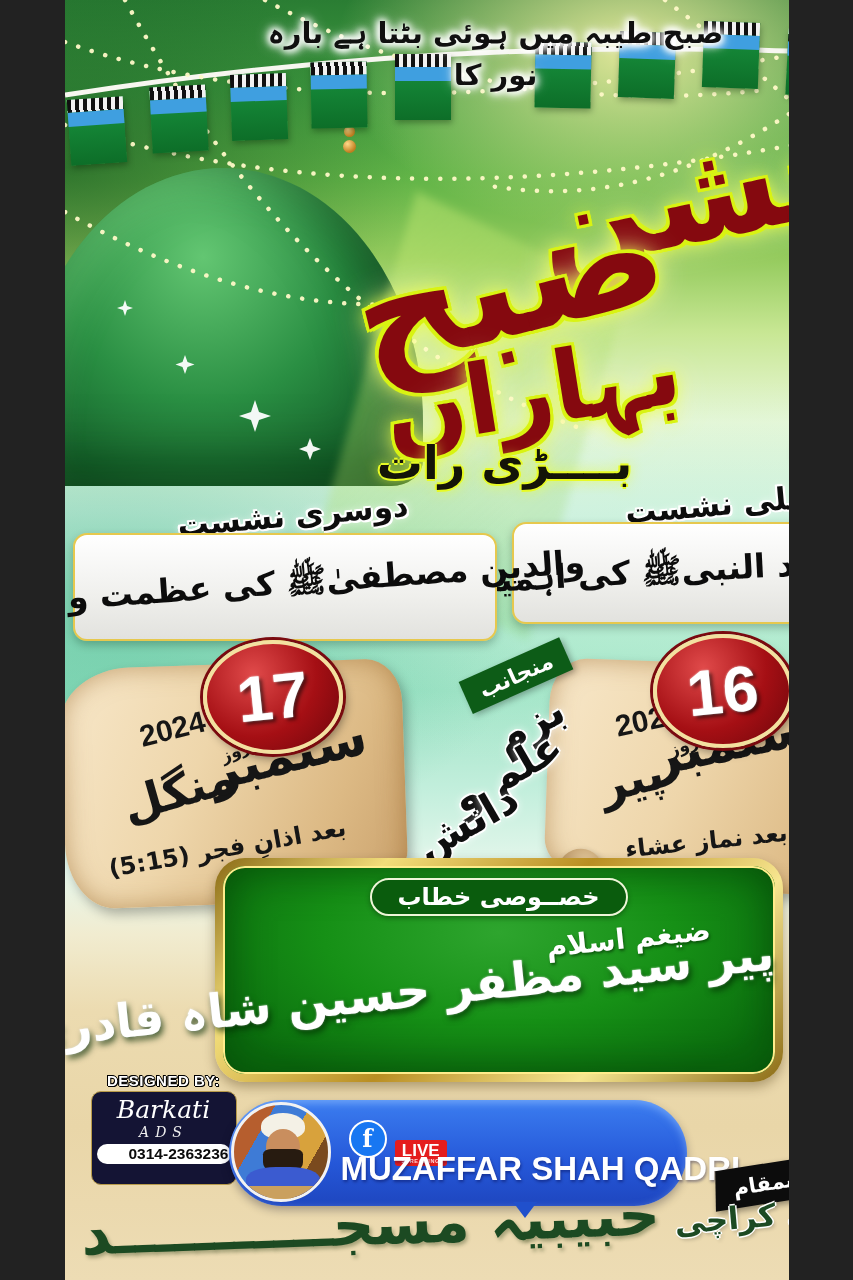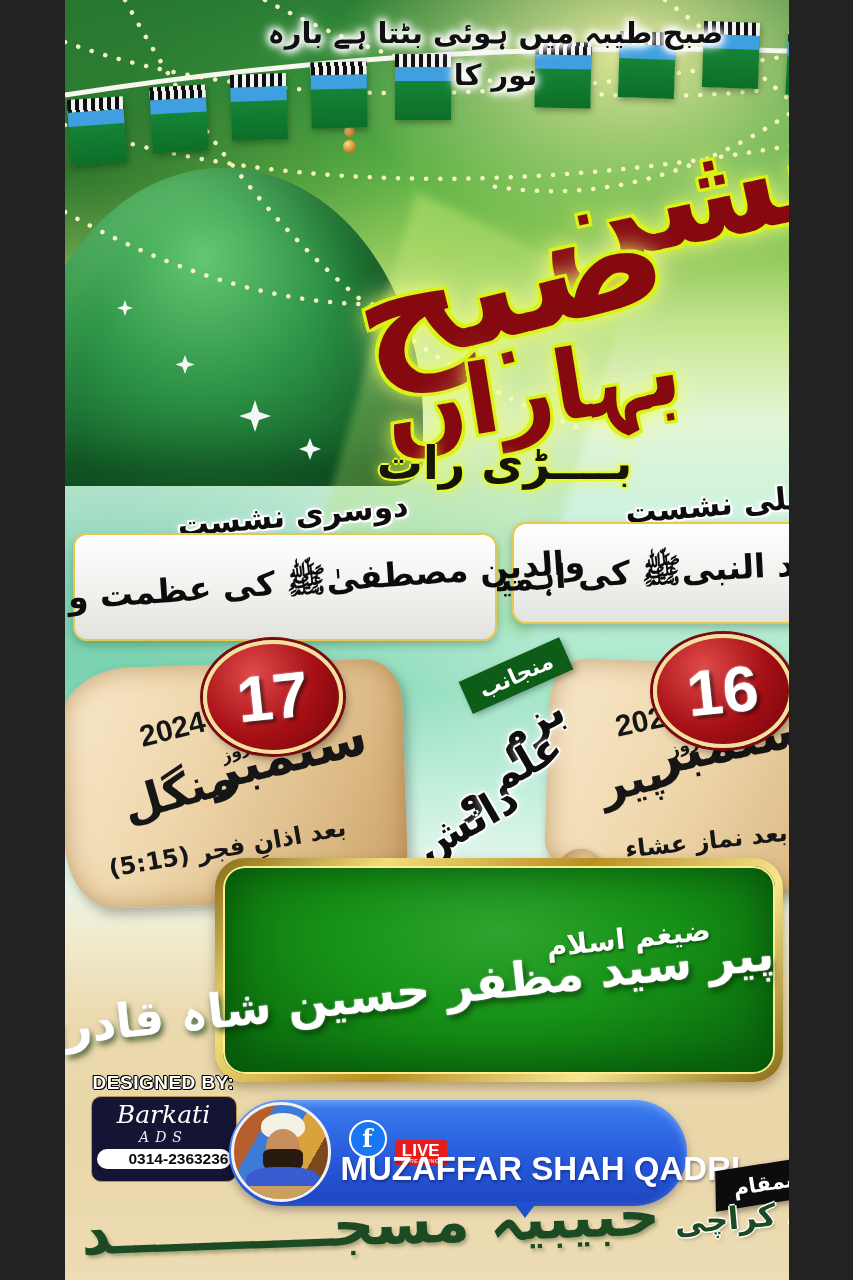--- a/index.html
+++ b/index.html
@@ -112,24 +112,24 @@
     background:#0a5c0d;border:2px solid #eef6d8;border-radius:999px;padding:3px 26px;
     color:#fff;font-size:24px;font-weight:bold;white-space:nowrap;box-shadow:0 2px 5px rgba(0,30,0,.4);}
   .spk-honor{position:absolute;right:64px;top:56px;color:#fff;font-size:28px;font-weight:bold;
     transform:rotate(-6deg);text-shadow:1px 2px 3px rgba(0,40,0,.6);}
   .spk-name{position:absolute;left:0;right:0;top:88px;text-align:center;color:#fff;
     font-size:47px;font-weight:bold;transform:rotate(-6deg);white-space:nowrap;
     text-shadow:2px 4px 6px rgba(0,40,0,.7),0 0 2px #fff;}
 
   
   .designer{left:26px;top:1072px;width:146px;text-align:center;}
-  .des-label{font-family:"Liberation Sans",sans-serif;font-size:19px;font-weight:bold;color:#fff;
+  .des-label{font-family:"Liberation Sans",sans-serif;font-size:15px;font-weight:bold;color:#fff;
     letter-spacing:.5px;
     text-shadow:1px 0 0 #000,-1px 0 0 #000,0 1px 0 #000,0 -1px 0 #000,1px 1px 0 #000,-1px -1px 0 #000;}
-  .des-card{margin-top:2px;background:#141434;border:1px solid #b89b4a;border-radius:10px;padding:5px 5px 12px;}
+  .des-card{margin-top:2px;background:#141434;border:1px solid #b89b4a;border-radius:10px;padding:5px 5px 20px;}
   .des-brand{font-family:"DejaVu Serif",serif;font-style:italic;font-size:25px;color:#fff;line-height:1.05;}
   .des-sub{font-family:"DejaVu Serif",serif;font-style:italic;font-size:14px;color:#eee;letter-spacing:6px;margin-top:1px;}
   .des-phone{margin-top:4px;background:#fff;border-radius:10px;padding:1px 2px;
     font-family:"Liberation Sans",sans-serif;font-size:15.5px;font-weight:bold;color:#0a0a0a;text-align:right;}
 
   
   .livebar{left:164px;top:1100px;width:458px;height:106px;border-radius:54px;
     background:linear-gradient(180deg,#3b7df0 0%,#2557d8 60%,#1e46bf 100%);
     box-shadow:0 4px 10px rgba(0,0,30,.3),inset 0 3px 8px rgba(150,195,255,.6);}
   .livebar-tail{left:448px;top:1202px;width:0;height:0;border-left:12px solid transparent;
@@ -252,20 +252,21 @@
     <span>17</span>
   </div>
 
   <div class="abs org-label rtl">منجانب</div>
   <span class="abs org-word rtl" style="left:428px;top:700px">بزم</span>
   <span class="abs org-word rtl" style="left:382px;top:748px">علم و</span>
   <span class="abs org-word rtl" style="left:346px;top:798px">دانش</span>
 
   <div class="abs banner-gold">
     <div class="banner-green">
+      <div class="spk-pill rtl">خصــوصی خطاب</div>
       <div class="spk-honor rtl">ضیغم اسلام</div>
       <div class="spk-name rtl">پیر سید مظفر حسین شاہ قادری</div>
     </div>
   </div>
 
   <div class="abs designer">
     <div class="des-label">DESIGNED BY:</div>
     <div class="des-card">
       <div class="des-brand">Barkati</div>
       <div class="des-sub">ADS</div>

